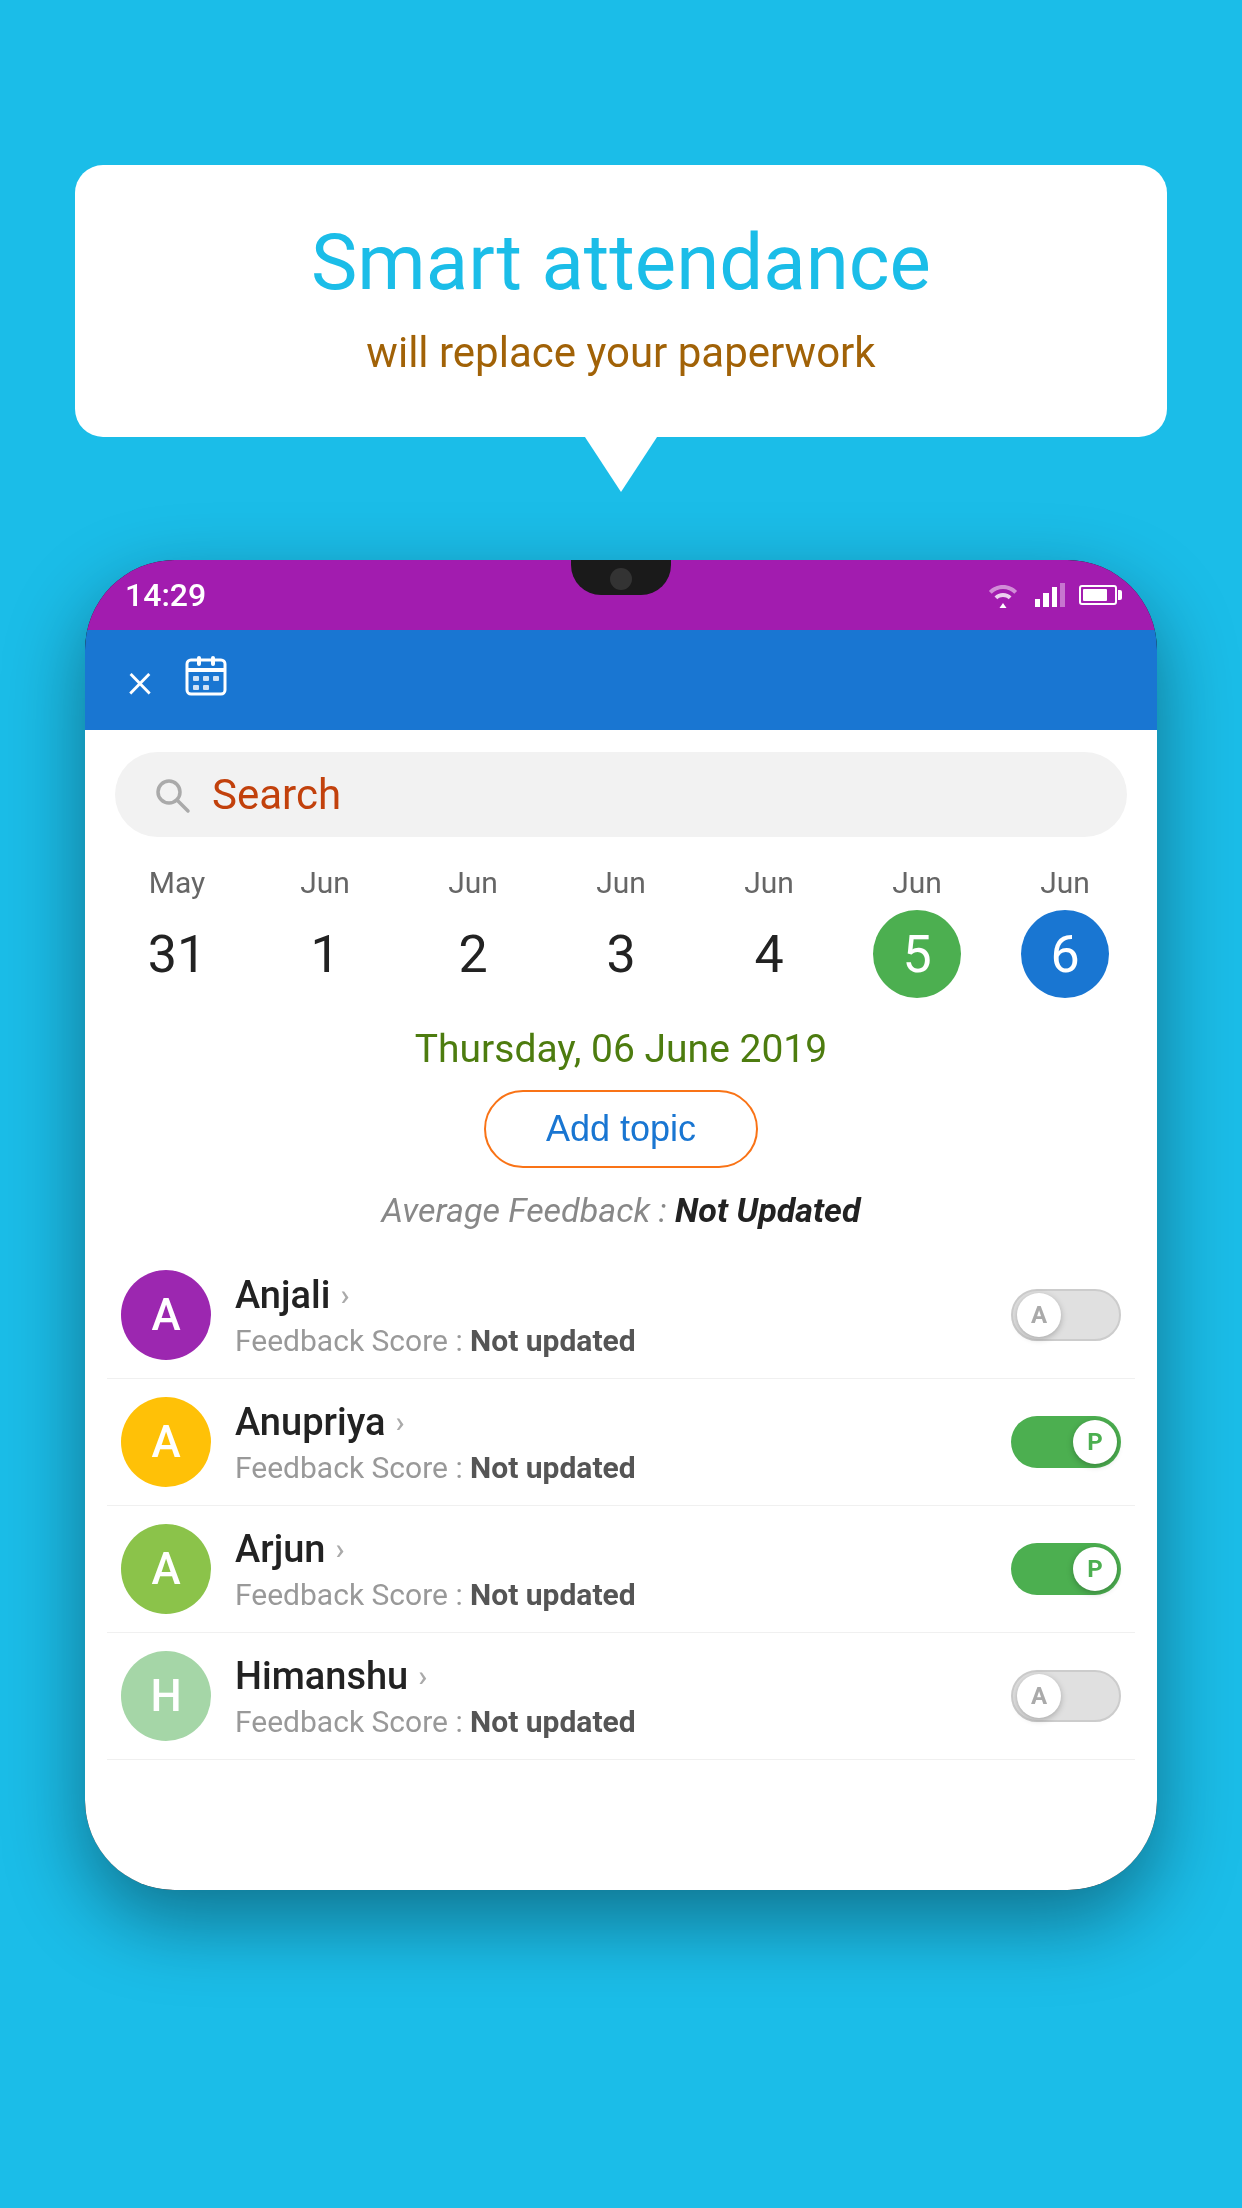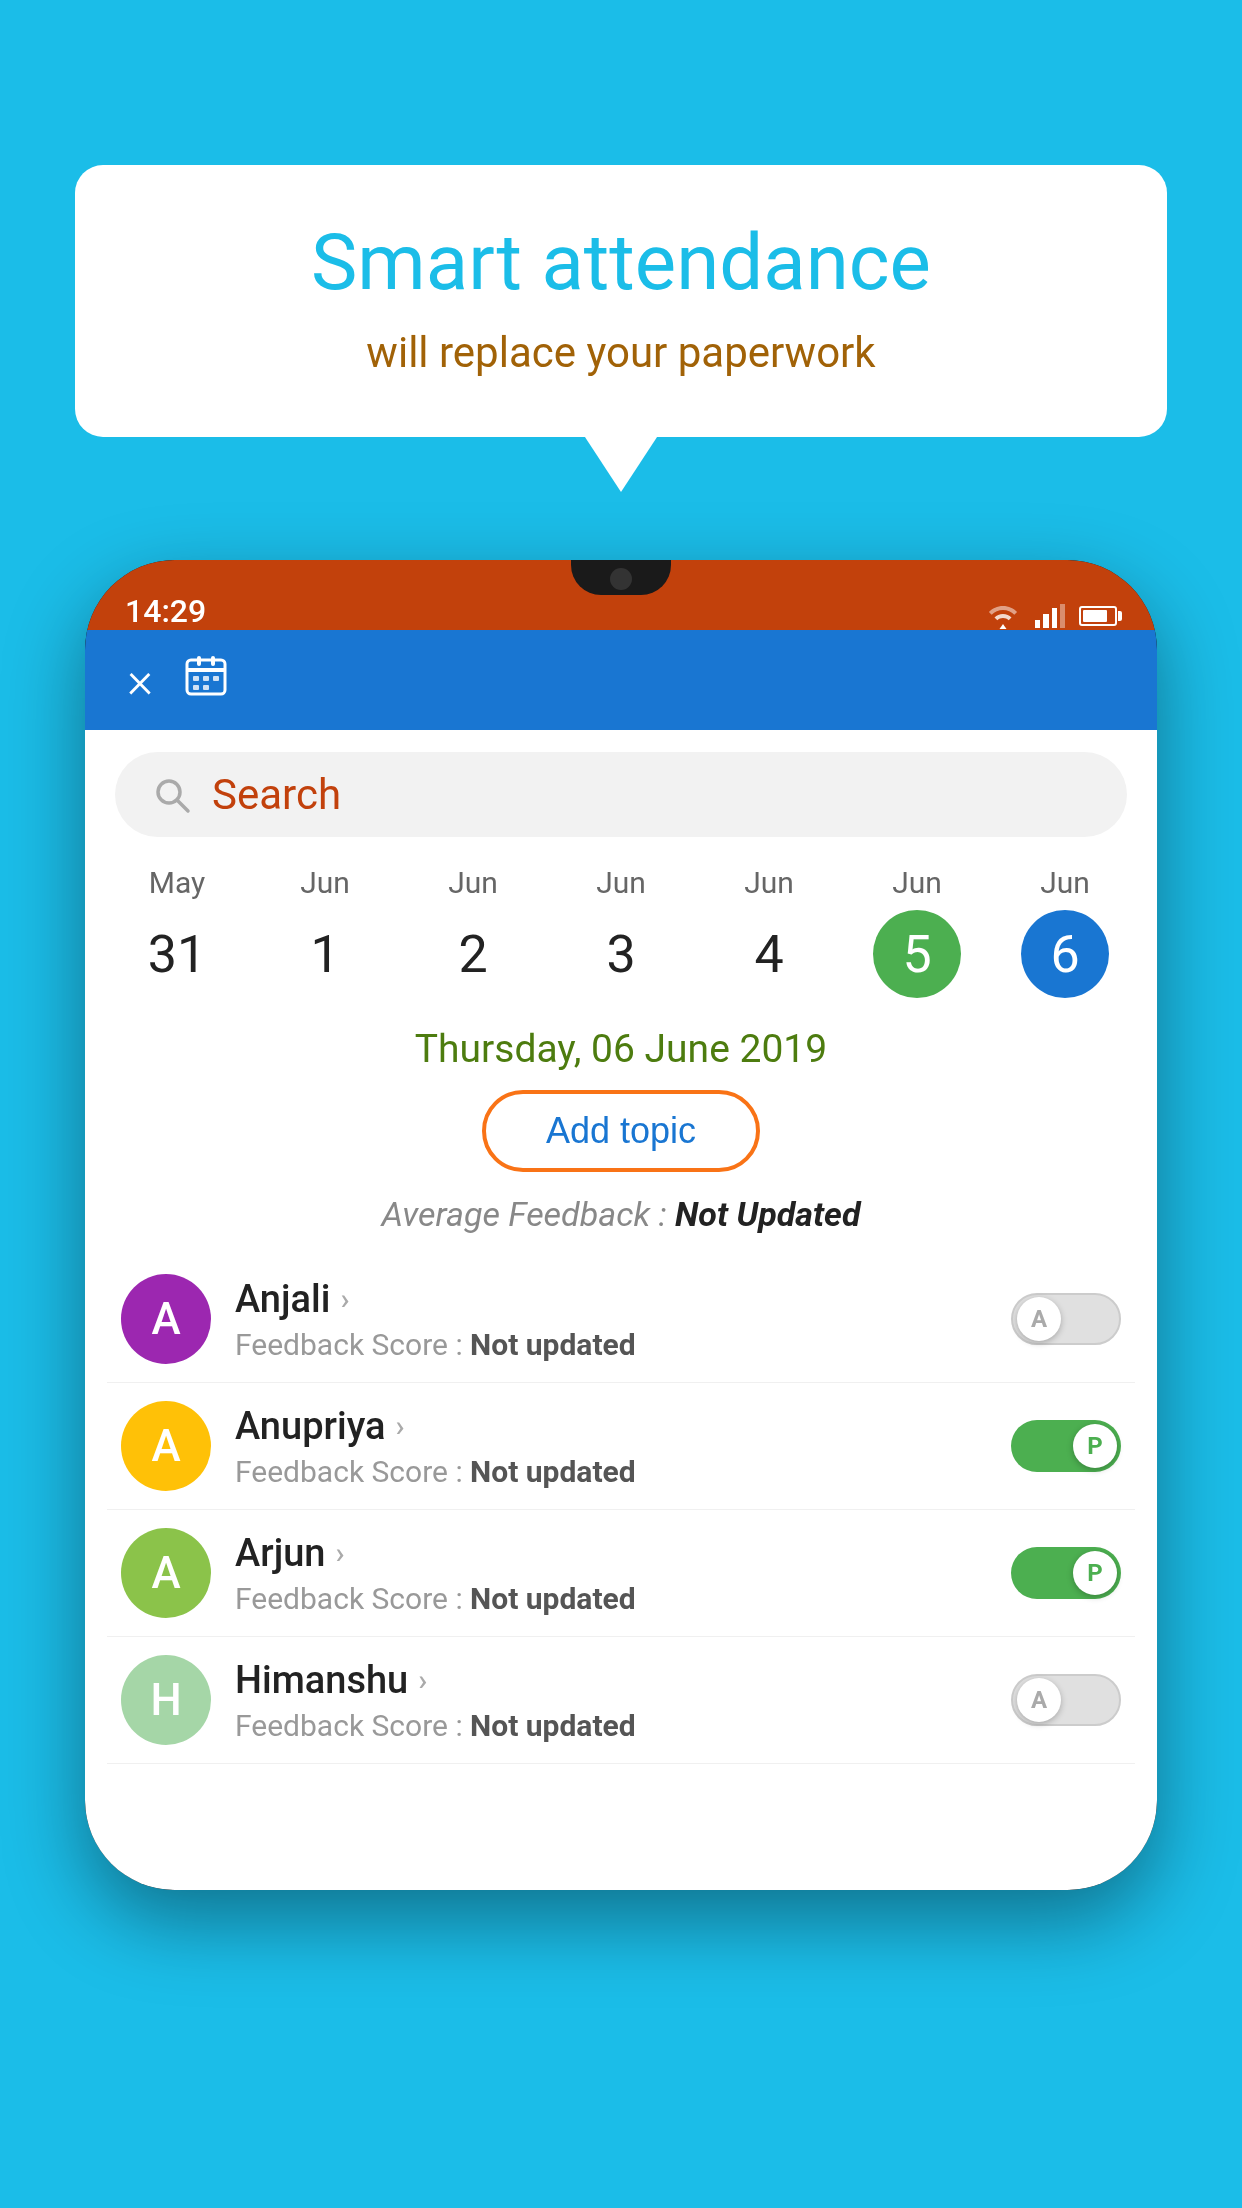--- a/index.html
+++ b/index.html
@@ -57,24 +57,24 @@
       right: 85px;
       bottom: 30px;
       background: #1a1a1a;
       border-radius: 90px;
       overflow: hidden;
       box-shadow: 0 30px 80px rgba(0,0,0,0.4);
     }
 
     
     .phone-status-bar {
-      background: #c2410c;
+      background: #a21caf;
       height: 70px;
       display: flex;
-      align-items: flex-end;
+      align-items: center;
       padding: 0 40px;
       position: relative;
     }
     .status-time {
       color: white;
       font-size: 32px;
       font-weight: 500;
     }
     .status-icons {
       position: absolute;
@@ -238,21 +238,21 @@
       text-align: center;
       font-size: 39px;
       color: #4d7c0f;
       padding: 10px 0 18px 0;
     }
 
     
     .add-topic-btn {
       display: block;
       margin: 0 auto 22px auto;
-      border: 4px solid #f97316;
+      border: 2px solid #f97316;
       background: transparent;
       color: #1976D2;
       font-size: 36px;
       border-radius: 50px;
       padding: 16px 60px;
       cursor: pointer;
     }
 
     
     .avg-feedback {

